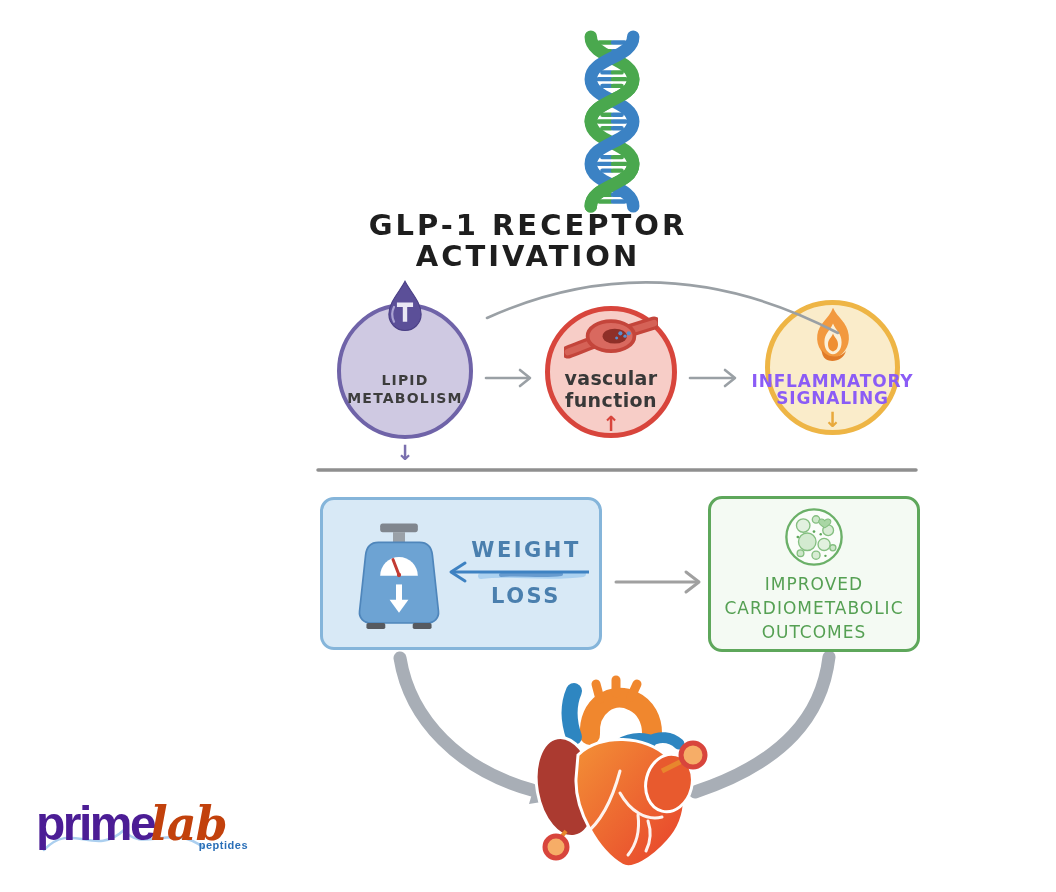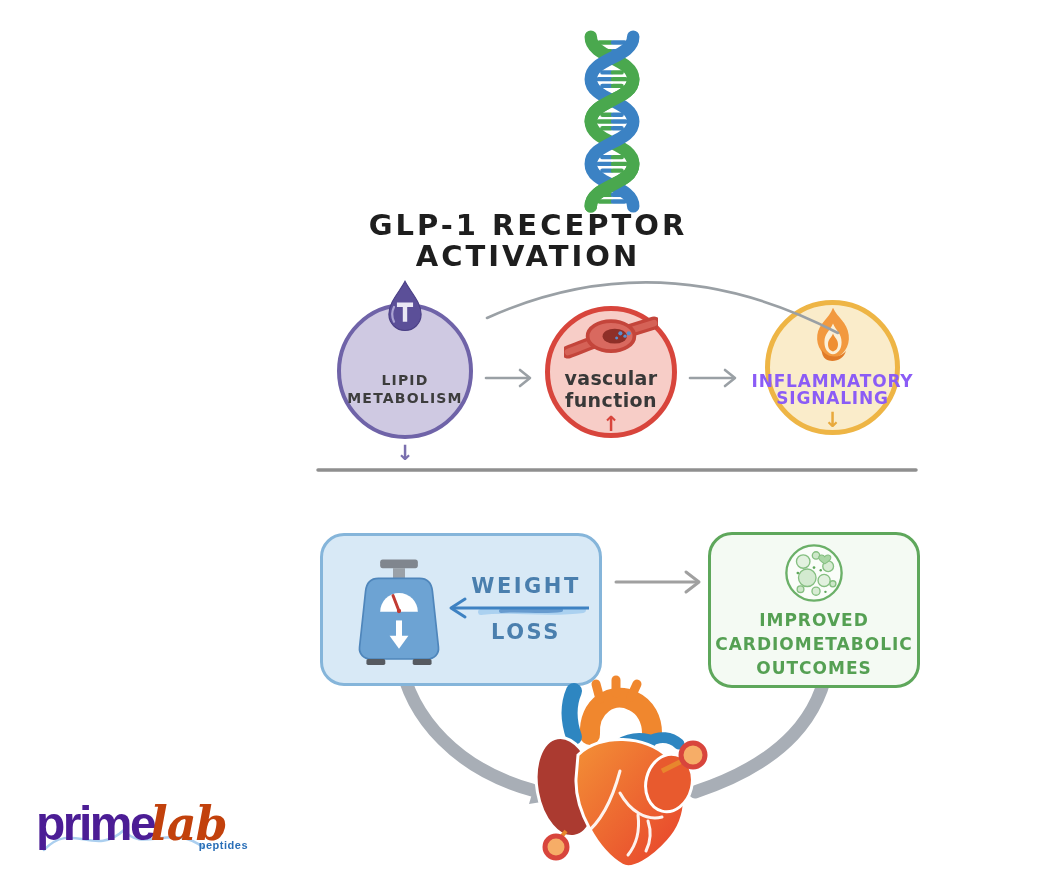--- a/index.html
+++ b/index.html
@@ -26,34 +26,34 @@
   .clabel{color:#3d3d3d;font-weight:600;}
   .clabel-lipid{font-size:14px;letter-spacing:1.2px;line-height:18px;margin-top:3px;}
   .clabel-vascular{font-size:19px;letter-spacing:0.4px;line-height:22px;font-weight:700;color:#383838;}
   .clabel-inflam{font-size:17px;letter-spacing:0.8px;line-height:17px;margin-top:8px;color:#8b5cf6;}
   .trend{font-weight:700;font-size:21px;line-height:22px;margin-top:2px;}
   .trend-lipid{color:#7a6fae;}
   .trend-vascular{color:#d8453c;}
   .trend-inflam{color:#e8a93c;}
 
   
-  .obox{position:absolute;box-sizing:border-box;border-radius:24px;margin-top:36px;}
+  .obox{position:absolute;box-sizing:border-box;border-radius:14px;}
   .box-weight{left:320px;top:497px;width:282px;height:153px;
     background:#d8e9f6;border:3px solid #85b5da;}
   .box-cardio{left:708px;top:496px;width:212px;height:156px;
     background:#f4faf3;border:3px solid #5ea75b;
     display:flex;flex-direction:column;align-items:center;}
   .wl-text{position:absolute;left:128px;width:150px;text-align:center;
     color:#4a7fae;font-weight:600;font-size:21px;letter-spacing:2.5px;}
   .wl-weight{top:38px;}
   .wl-loss{top:84px;}
   .wl-arrow{position:absolute;left:118px;top:60px;width:158px;height:24px;}
   .scale-wrap{position:absolute;left:28px;top:13px;width:96px;height:124px;}
   .cardio-icon{margin-top:7px;width:62px;height:62px;}
-  .cardio-text{color:#55a053;font-weight:700;font-size:17px;letter-spacing:1px;
+  .cardio-text{color:#55a053;font-weight:400;font-size:17px;letter-spacing:1px;
     line-height:24px;text-align:center;margin-top:4px;}
 
   
   .logo{position:absolute;left:36px;top:796px;width:212px;height:80px;}
   .logo-scribble{position:absolute;left:0;top:18px;width:200px;height:46px;opacity:0.5;}
   .logo-line{position:relative;white-space:nowrap;}
   .logo-black{font-family:"Liberation Sans",sans-serif;font-weight:700;font-size:48px;
     color:#4c1d95;letter-spacing:-2.5px;}
   .logo-blue{font-family:"DejaVu Serif",serif;font-style:italic;font-weight:700;
     font-size:46px;color:#c2410c;letter-spacing:-1px;margin-left:-4px;}

